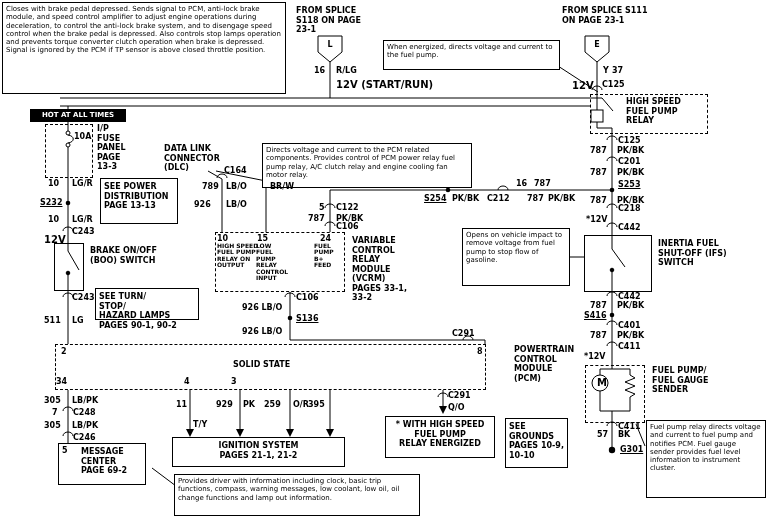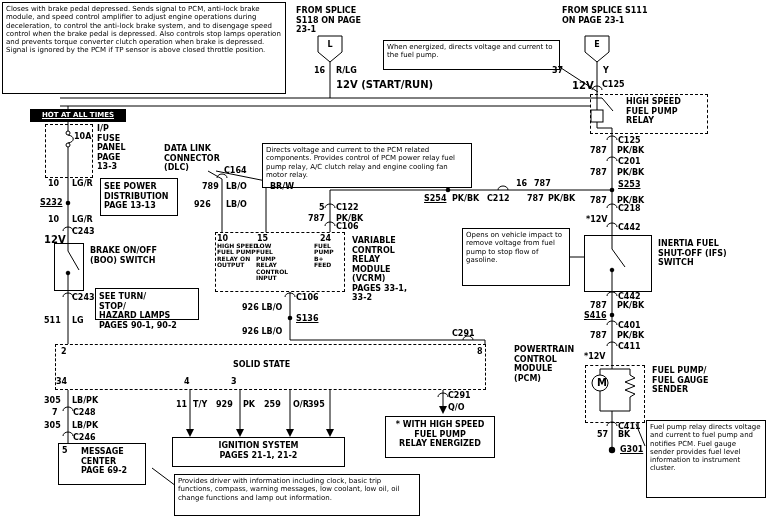--- a/index.html
+++ b/index.html
@@ -10,21 +10,21 @@
   .t6{font-size:6px;line-height:6.4px;}
   .t7{font-size:10px;line-height:7px;}
   .un{text-decoration:underline;}
   .bx{position:absolute;z-index:2;border:1px solid #000;background:transparent;box-sizing:border-box;}
   .dash{border-style:dashed;}
   .rbx{position:absolute;z-index:2;border:1px solid #000;background:#fff;box-sizing:border-box;
        font:bold 8px/9.5px "DejaVu Sans",sans-serif;color:#000;white-space:pre-line;padding:3px 3px;}
   .note{position:absolute;z-index:2;border:1px solid #000;background:#fff;box-sizing:border-box;
         font:7px/8.3px "DejaVu Sans",sans-serif;color:#000;padding:2px 3px;}
   .hot{position:absolute;z-index:2;background:#000;color:#fff;font:bold 7px/13px "DejaVu Sans",sans-serif;
-       text-align:center;text-decoration:underline;}
+       text-align:center;}
   .ctr{text-align:center;}
 </style>
 </head>
 <body>
 
 <div id="diagram">
 
   <svg id="wires" width="768" height="520" viewBox="0 0 768 520">
     <g stroke="#000" stroke-width="1" fill="none">
 
@@ -102,48 +102,52 @@
 
   <div class="hot" style="left:30px;top:109px;width:96px;height:13px">HOT AT ALL TIMES</div>
   <div class="bx dash" style="left:45px;top:124px;width:48px;height:54px"></div>
   <div class="bx dash" style="left:590px;top:94px;width:118px;height:40px"></div>
   <div class="bx" style="left:54px;top:243px;width:30px;height:48px"></div>
   <div class="bx" style="left:584px;top:235px;width:68px;height:57px"></div>
   <div class="bx dash" style="left:215px;top:232px;width:130px;height:60px"></div>
   <div class="bx dash" style="left:55px;top:344px;width:431px;height:46px"></div>
   <div class="bx dash" style="left:585px;top:365px;width:60px;height:58px"></div>
 
-  <div class="rbx" style="left:100px;top:178px;width:78px;height:38px">SEE POWER
+  <div class="rbx" style="left:100px;top:178px;width:78px;height:46px">SEE POWER
 DISTRIBUTION
 PAGE 13-13</div>
   <div class="rbx" style="left:95px;top:288px;width:104px;height:32px">SEE TURN/
 STOP/
 HAZARD LAMPS
 PAGES 90-1, 90-2</div>
+  <div class="rbx" style="left:505px;top:418px;width:63px;height:50px">SEE
+GROUNDS
+PAGES 10-9,
+10-10</div>
   <div class="rbx ctr" style="left:172px;top:437px;width:173px;height:30px">IGNITION SYSTEM
 PAGES 21-1, 21-2</div>
   <div class="rbx ctr" style="left:385px;top:416px;width:110px;height:42px">* WITH HIGH SPEED
 FUEL PUMP
 RELAY ENERGIZED</div>
   <div class="rbx dash" style="left:58px;top:443px;width:88px;height:42px;padding-left:22px">MESSAGE
 CENTER
 PAGE 69-2</div>
 
   <div class="lb" style="left:296px;top:6px">FROM SPLICE
 S118 ON PAGE
 23-1</div>
   <div class="lb" style="left:322px;top:40px;width:16px;text-align:center">L</div>
   <div class="lb" style="left:562px;top:6px">FROM SPLICE S111
 ON PAGE 23-1</div>
   <div class="lb" style="left:589px;top:40px;width:16px;text-align:center">E</div>
 
   <div class="lb" style="left:314px;top:66px">16</div>
   <div class="lb" style="left:336px;top:66px">R/LG</div>
   <div class="lb t7" style="left:336px;top:81px">12V (START/RUN)</div>
-  <div class="lb" style="left:552px;top:66px">37</div>
+  <div class="lb" style="left:612px;top:66px">37</div>
   <div class="lb" style="left:603px;top:66px">Y</div>
   <div class="lb t7" style="left:572px;top:82px">12V</div>
   <div class="lb" style="left:602px;top:80px">C125</div>
   <div class="lb" style="left:626px;top:97px">HIGH SPEED
 FUEL PUMP
 RELAY</div>
 
   <div class="lb" style="left:618px;top:136px">C125</div>
   <div class="lb" style="left:590px;top:146px">787</div>
   <div class="lb" style="left:617px;top:146px">PK/BK</div>
@@ -266,21 +270,21 @@
   <div class="lb" style="left:44px;top:396px">305</div>
   <div class="lb" style="left:72px;top:396px">LB/PK</div>
   <div class="lb" style="left:52px;top:408px">7</div>
   <div class="lb" style="left:73px;top:408px">C248</div>
   <div class="lb" style="left:44px;top:421px">305</div>
   <div class="lb" style="left:72px;top:421px">LB/PK</div>
   <div class="lb" style="left:73px;top:433px">C246</div>
   <div class="lb" style="left:62px;top:446px">5</div>
 
   <div class="lb" style="left:176px;top:400px">11</div>
-  <div class="lb" style="left:193px;top:400px">T/Y</div>
+  <div class="lb" style="left:193px;top:420px">T/Y</div>
   <div class="lb" style="left:216px;top:400px">929</div>
   <div class="lb" style="left:243px;top:400px">PK</div>
   <div class="lb" style="left:264px;top:400px">259</div>
   <div class="lb" style="left:293px;top:400px">O/R</div>
   <div class="lb" style="left:308px;top:400px">395</div>
   <div class="lb" style="left:448px;top:391px">C291</div>
   <div class="lb" style="left:448px;top:403px">Q/O</div>
 
 </div>
 

